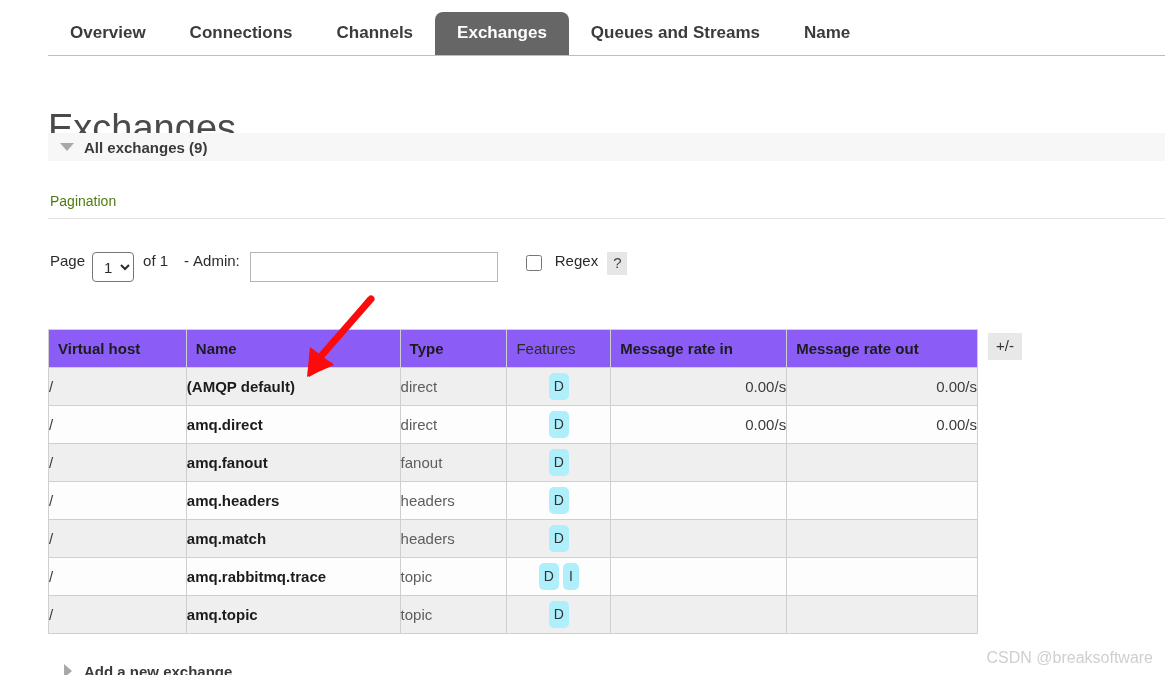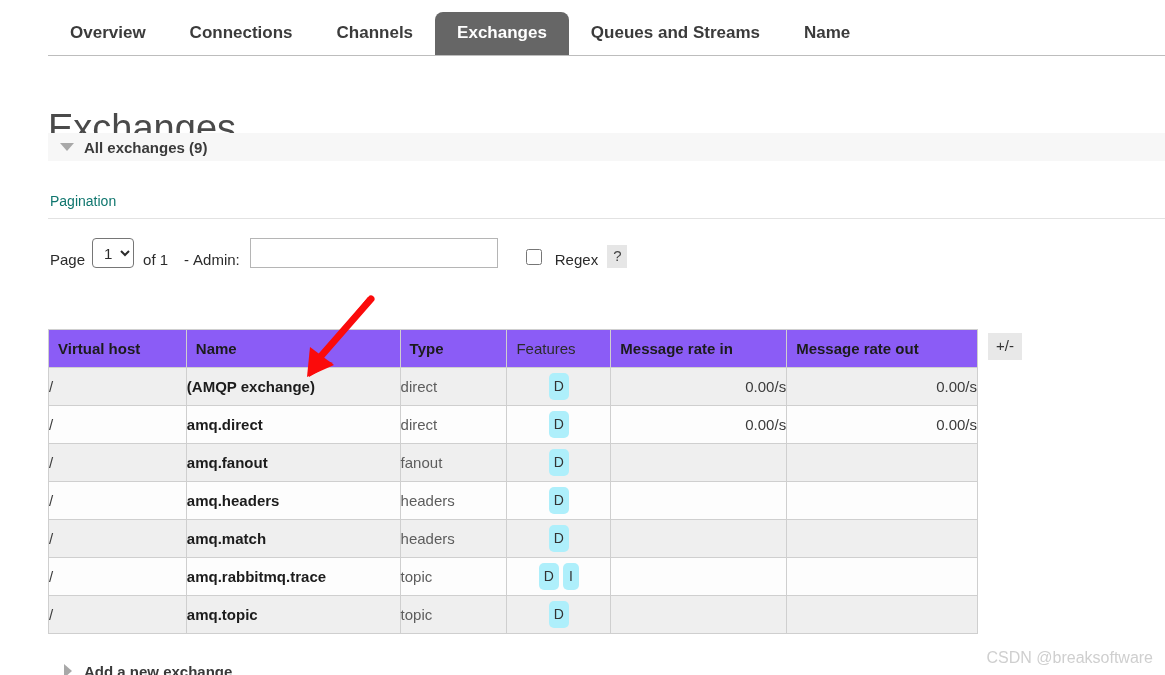--- a/index.html
+++ b/index.html
@@ -102,37 +102,37 @@
     font-weight: bold;
     color: #3a3a3a;
   }
 
   
   #pagination-label {
     position: absolute;
     left: 50px;
     top: 193px;
     font-size: 14px;
-    color: #0f766e;
+    color: #4d7c0f;
   }
   #pagination-rule {
     position: absolute;
     left: 48px;
     top: 218px;
     width: 1117px;
     height: 1px;
     background: #e2e2e2;
   }
   #pagination-controls {
     position: absolute;
     left: 50px;
-    top: 236px;
+    top: 252px;
     height: 32px;
     display: flex;
-    align-items: flex-end;
+    align-items: flex-start;
     font-size: 15px;
     color: #2b2b2b;
   }
   #page-word { margin-right: 7px; }
   #page-select {
     font-family: "Liberation Sans", sans-serif;
     font-size: 15px;
     color: #2b2b2b;
     background: #ffffff;
     border: 1px solid #767676;
@@ -357,21 +357,21 @@
         <th>Name</th>
         <th>Type</th>
         <th class="plain">Features</th>
         <th>Message rate in</th>
         <th>Message rate out</th>
       </tr>
   </thead>
   <tbody id="exchanges-tbody">
       <tr class="odd">
         <td class="c-vhost">/</td>
-        <td class="c-name">(AMQP exchange)</td>
+        <td class="c-name">(AMQP default)</td>
         <td class="c-type">direct</td>
         <td class="c-features"><span class="feature-badge">D</span></td>
         <td class="c-rate">0.00/s</td>
         <td class="c-rate">0.00/s</td>
       </tr>
       <tr class="even">
         <td class="c-vhost">/</td>
         <td class="c-name">amq.direct</td>
         <td class="c-type">direct</td>
         <td class="c-features"><span class="feature-badge">D</span></td>

